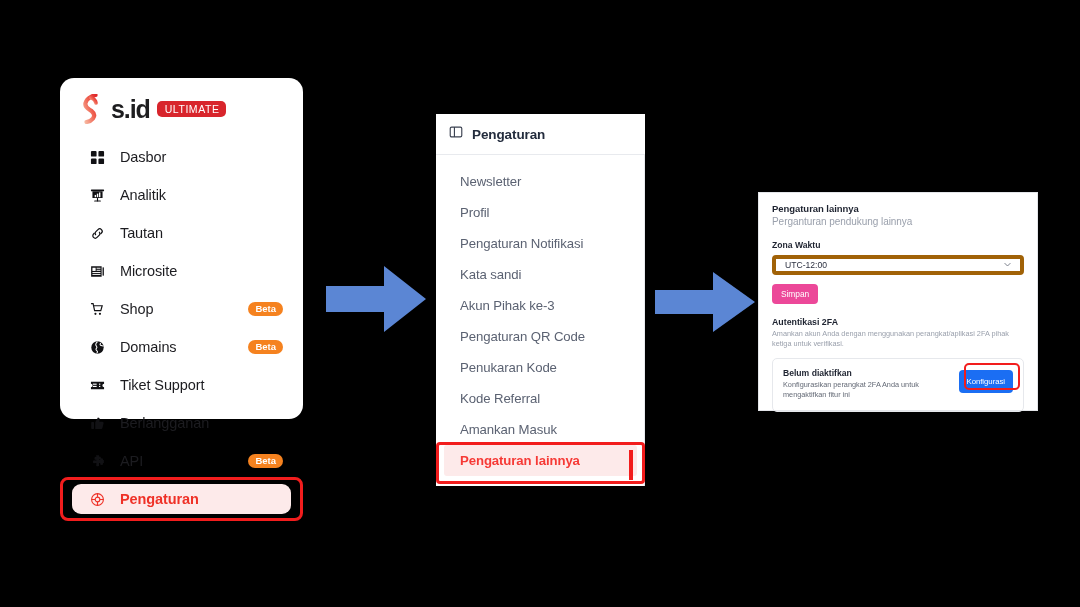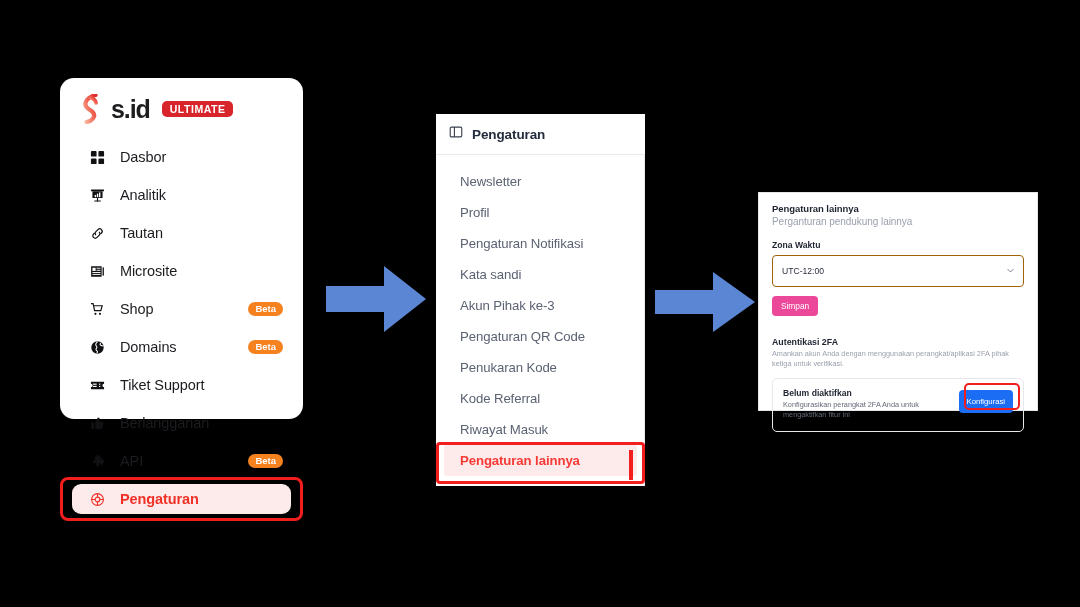--- a/index.html
+++ b/index.html
@@ -22,23 +22,23 @@
     display: flex; align-items: center;
     padding: 16px 0 0 18px; gap: 7px;
   }
   #brand-logo { width: 26px; height: 30px; flex: none; }
   #brand-name {
     font-size: 25px; font-weight: bold; letter-spacing: -1.1px;
     color: #1d1d1f; line-height: 1;
   }
   #brand-badge {
     background: #d8252c; color: #ffffff;
-    font-size: 10.5px; font-weight: bold; letter-spacing: 0.55px;
+    font-size: 10.5px; font-weight: normal; letter-spacing: 0.55px;
     padding: 3px 7px 3px 8px; border-radius: 5px;
-    margin-left: 5px; line-height: 1;
+    line-height: 1;
   }
   #nav { margin-top: 18px; }
   .nav-item {
     position: relative;
     display: flex; align-items: center;
     height: 30px; margin: 0 12px 8px 12px;
     padding-left: 16px; border-radius: 9px;
   }
   .nav-ico {
     width: 18px; height: 18px; flex: none;
@@ -121,35 +121,35 @@
   }
   .d-sub {
     font-size: 10px; color: #9aa0ac; margin-top: 2px;
     letter-spacing: -0.05px;
   }
   .d-label {
     font-size: 8.6px; font-weight: bold; color: #1e2330;
     margin-top: 13px;
   }
   #tz-select {
-    margin-top: 5px; height: 32px;
-    border: 1px solid #a16207; border-radius: 4px;
+    margin-top: 5px; height: 20px;
+    border: 4px solid #a16207; border-radius: 4px;
     display: flex; align-items: center; justify-content: space-between;
     padding: 0 8px 0 9px;
     font-size: 8.6px; color: #2b3040; background: #ffffff;
   }
   #tz-caret { font-size: 8px; color: #6d7380; }
   #save-btn {
     margin-top: 9px; display: inline-block;
     background: #ec4899; color: #ffffff;
     font-size: 8.4px; padding: 5px 9px; border-radius: 4px;
     letter-spacing: -0.05px;
   }
   #twofa-title {
-    font-size: 8.8px; font-weight: bold; color: #1e2330; margin-top: 21px;
+    font-size: 8.8px; font-weight: bold; color: #1e2330; margin-top: 13px;
   }
   #twofa-desc {
     font-size: 7.3px; color: #9aa0ac; line-height: 1.42;
     margin-top: 2px; width: 252px;
   }
   #twofa-box {
     margin-top: 8px; border: 1px solid #e6e8ec; border-radius: 5px;
     padding: 9px 10px 10px 10px; position: relative;
     display: flex; align-items: flex-start; justify-content: space-between;
   }
@@ -341,21 +341,21 @@
 
     <div id="settings-list">
       <div class="set-item">Newsletter</div>
       <div class="set-item">Profil</div>
       <div class="set-item">Pengaturan Notifikasi</div>
       <div class="set-item">Kata sandi</div>
       <div class="set-item">Akun Pihak ke-3</div>
       <div class="set-item">Pengaturan QR Code</div>
       <div class="set-item">Penukaran Kode</div>
       <div class="set-item">Kode Referral</div>
-      <div class="set-item">Riwayat Masuk</div>
+      <div class="set-item">Amankan Masuk</div>
       <div class="set-item active">Pengaturan lainnya</div>
     </div>
 
     <div id="panel-divider"></div>
 
     <div id="settings-callout">
       <div id="settings-callout-bar"></div>
     </div>
   </div>
 

